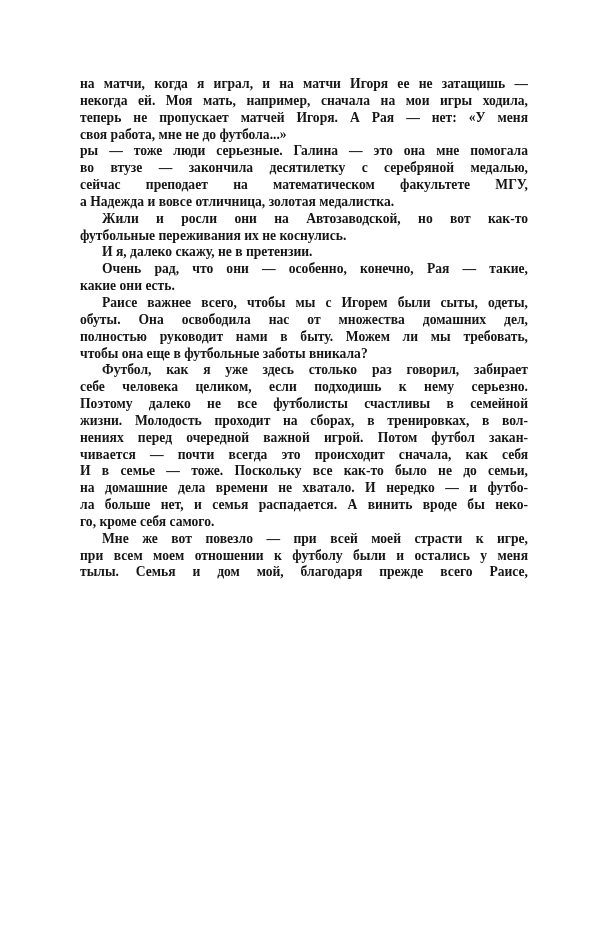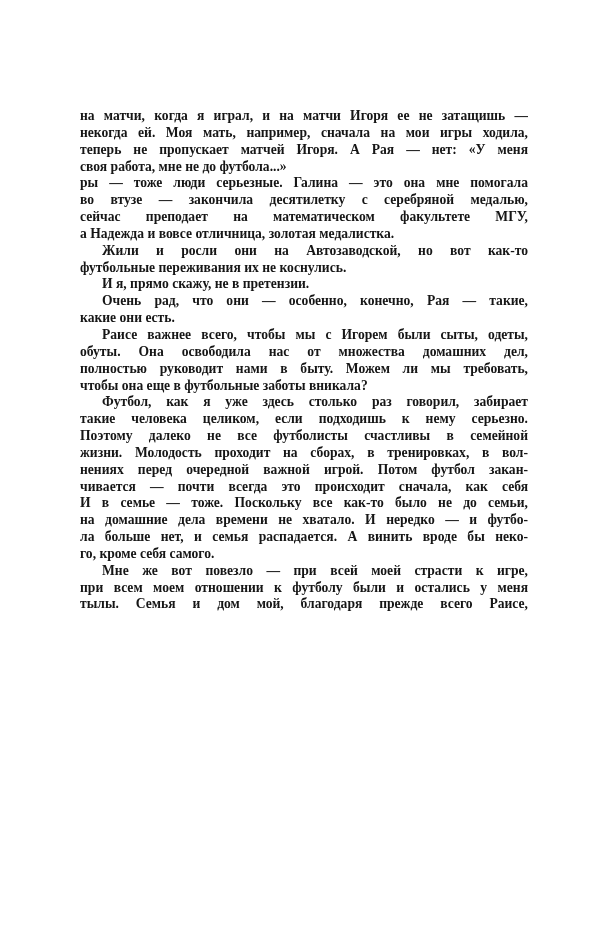--- a/index.html
+++ b/index.html
@@ -14,21 +14,21 @@
   }
   .page {
     position: relative;
     width: 600px;
     height: 940px;
     background: #ffffff;
   }
   .text-block {
     position: absolute;
     left: 80px;
-    top: 108px;
+    top: 76px;
     width: 448px;
     font-family: "Liberation Serif", serif;
     font-weight: 700;
     font-size: 13.6px;
     color: #161616;
     -webkit-font-smoothing: antialiased;
   }
   .line {
     height: 16.85px;
     line-height: 16.85px;
@@ -52,29 +52,29 @@
       <div class="line">на матчи, когда я играл, и на матчи Игоря ее не затащишь —</div>
       <div class="line">некогда ей. Моя мать, например, сначала на мои игры ходила,</div>
       <div class="line">теперь не пропускает матчей Игоря. А Рая — нет: «У меня</div>
       <div class="line para-end">своя работа, мне не до футбола...»</div>
       <div class="line">ры — тоже люди серьезные. Галина — это она мне помогала</div>
       <div class="line">во втузе — закончила десятилетку с серебряной медалью,</div>
       <div class="line">сейчас преподает на математическом факультете МГУ,</div>
       <div class="line para-end">а Надежда и вовсе отличница, золотая медалистка.</div>
       <div class="line indent">Жили и росли они на Автозаводской, но вот как-то</div>
       <div class="line para-end">футбольные переживания их не коснулись.</div>
-      <div class="line indent para-end">И я, прямо скажу, не в претензии.</div>
+      <div class="line indent para-end">И я, далеко скажу, не в претензии.</div>
       <div class="line indent">Очень рад, что они — особенно, конечно, Рая — такие,</div>
       <div class="line para-end">какие они есть.</div>
       <div class="line indent">Раисе важнее всего, чтобы мы с Игорем были сыты, одеты,</div>
       <div class="line">обуты. Она освободила нас от множества домашних дел,</div>
       <div class="line">полностью руководит нами в быту. Можем ли мы требовать,</div>
       <div class="line para-end">чтобы она еще в футбольные заботы вникала?</div>
       <div class="line indent">Футбол, как я уже здесь столько раз говорил, забирает</div>
-      <div class="line">такие человека целиком, если подходишь к нему серьезно.</div>
+      <div class="line">себе человека целиком, если подходишь к нему серьезно.</div>
       <div class="line">Поэтому далеко не все футболисты счастливы в семейной</div>
       <div class="line">жизни. Молодость проходит на сборах, в тренировках, в вол-</div>
       <div class="line">нениях перед очередной важной игрой. Потом футбол закан-</div>
       <div class="line">чивается — почти всегда это происходит сначала, как себя</div>
       <div class="line">И в семье — тоже. Поскольку все как-то было не до семьи,</div>
       <div class="line">на домашние дела времени не хватало. И нередко — и футбо-</div>
       <div class="line">ла больше нет, и семья распадается. А винить вроде бы неко-</div>
       <div class="line para-end">го, кроме себя самого.</div>
       <div class="line indent">Мне же вот повезло — при всей моей страсти к игре,</div>
       <div class="line">при всем моем отношении к футболу были и остались у меня</div>

